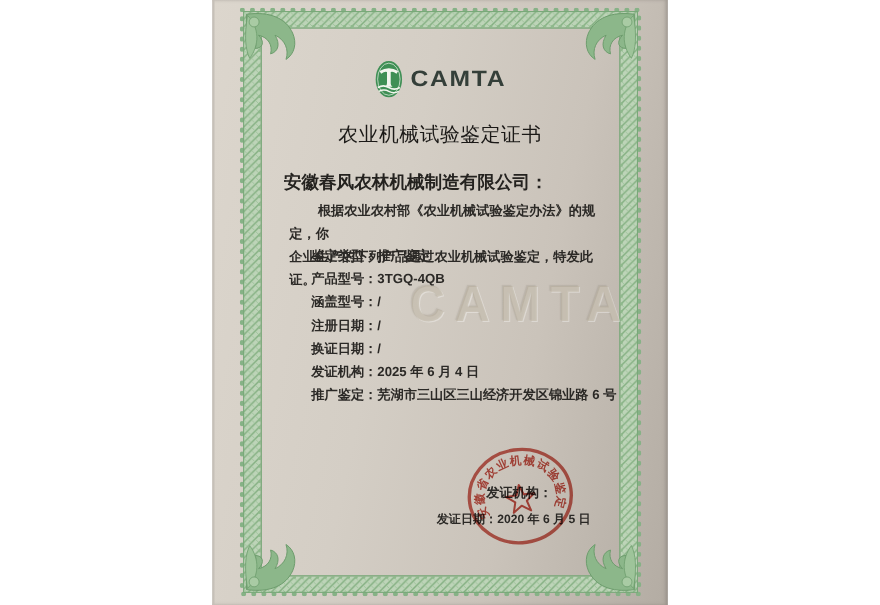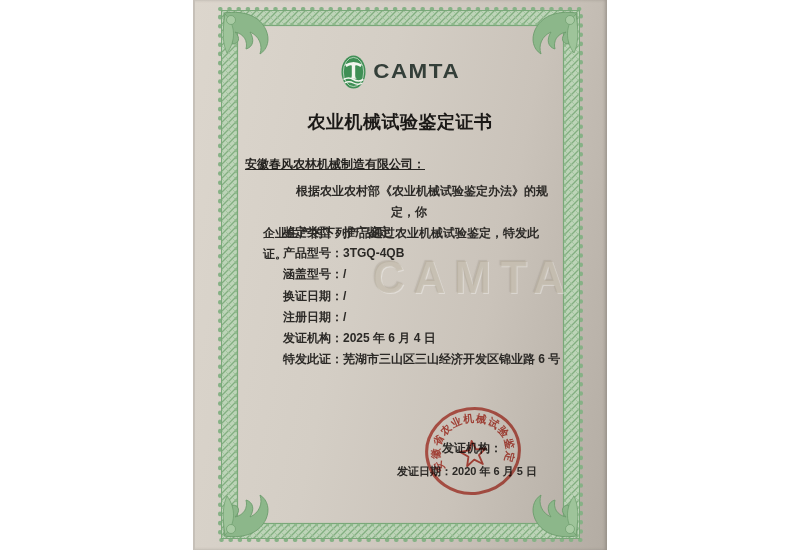--- a/index.html
+++ b/index.html
@@ -36,34 +36,34 @@
     display:flex;align-items:center;justify-content:center;gap:8px;
   }
   .logo-mark{width:25px;height:34px;flex:0 0 auto;}
   .brand{
     font-size:22px;font-weight:900;letter-spacing:1.5px;color:#343f39;
     transform:scaleX(1.02) scaleY(.92);
   }
 
   .title{
     position:absolute;left:0;top:110px;width:100%;
-    text-align:center;font-size:18px;font-weight:bold;color:#1b1917;
+    text-align:center;font-size:18px;font-weight:normal;color:#1b1917;
     letter-spacing:0.5px;
   }
 
   .recipient{
-    position:absolute;left:52px;top:156px;width:320px;
-    font-size:12px;font-weight:bold;color:#24221f;text-decoration:underline;
+    position:absolute;left:65px;top:156px;width:320px;
+    font-size:16px;font-weight:bold;color:#24221f;
   }
 
   .para{
     position:absolute;left:70px;top:181px;width:292px;
     font-size:12px;line-height:21px;font-weight:600;color:#2b2926;
   }
-  .para .indent{text-indent:26px;text-align:center;}
+  .para .indent{text-indent:26px;}
 
   .fields{
     position:absolute;left:90px;top:222px;width:300px;
     font-size:12px;line-height:21.2px;font-weight:600;color:#2b2926;
     white-space:nowrap;
   }
   .field-row span{display:inline;margin-top:14px;}
 
   .issuer-label{
     position:absolute;left:217px;top:440px;
@@ -141,30 +141,30 @@
       <div class="field-row">
         <span>鉴定类型：</span><span>推广鉴定</span>
       </div>
       <div class="field-row">
         <span>产品型号：</span><span>3TGQ-4QB</span>
       </div>
       <div class="field-row">
         <span>涵盖型号：</span><span>/</span>
       </div>
       <div class="field-row">
-        <span>换证日期：</span><span>/</span>
+        <span>注册日期：</span><span>/</span>
       </div>
       <div class="field-row">
-        <span>注册日期：</span><span>/</span>
+        <span>换证日期：</span><span>/</span>
       </div>
       <div class="field-row">
         <span>发证机构：</span><span>2025 年 6 月 4 日</span>
       </div>
       <div class="field-row">
-        <span>特发此证：</span><span>芜湖市三山区三山经济开发区锦业路 6 号</span>
+        <span>推广鉴定：</span><span>芜湖市三山区三山经济开发区锦业路 6 号</span>
       </div>
     </div>
 
     <div class="issuer-label">发证机构：</div>
     <div class="issue-date">
       <span>发证日期：</span><span>2020 年 6 月 5 日</span>
     </div>
 
     <svg class="seal" viewBox="0 0 100 92">
       <ellipse cx="50" cy="46" rx="45.5" ry="41.5" fill="none" stroke="#c23b2f" stroke-width="3" opacity="0.9"></ellipse>

